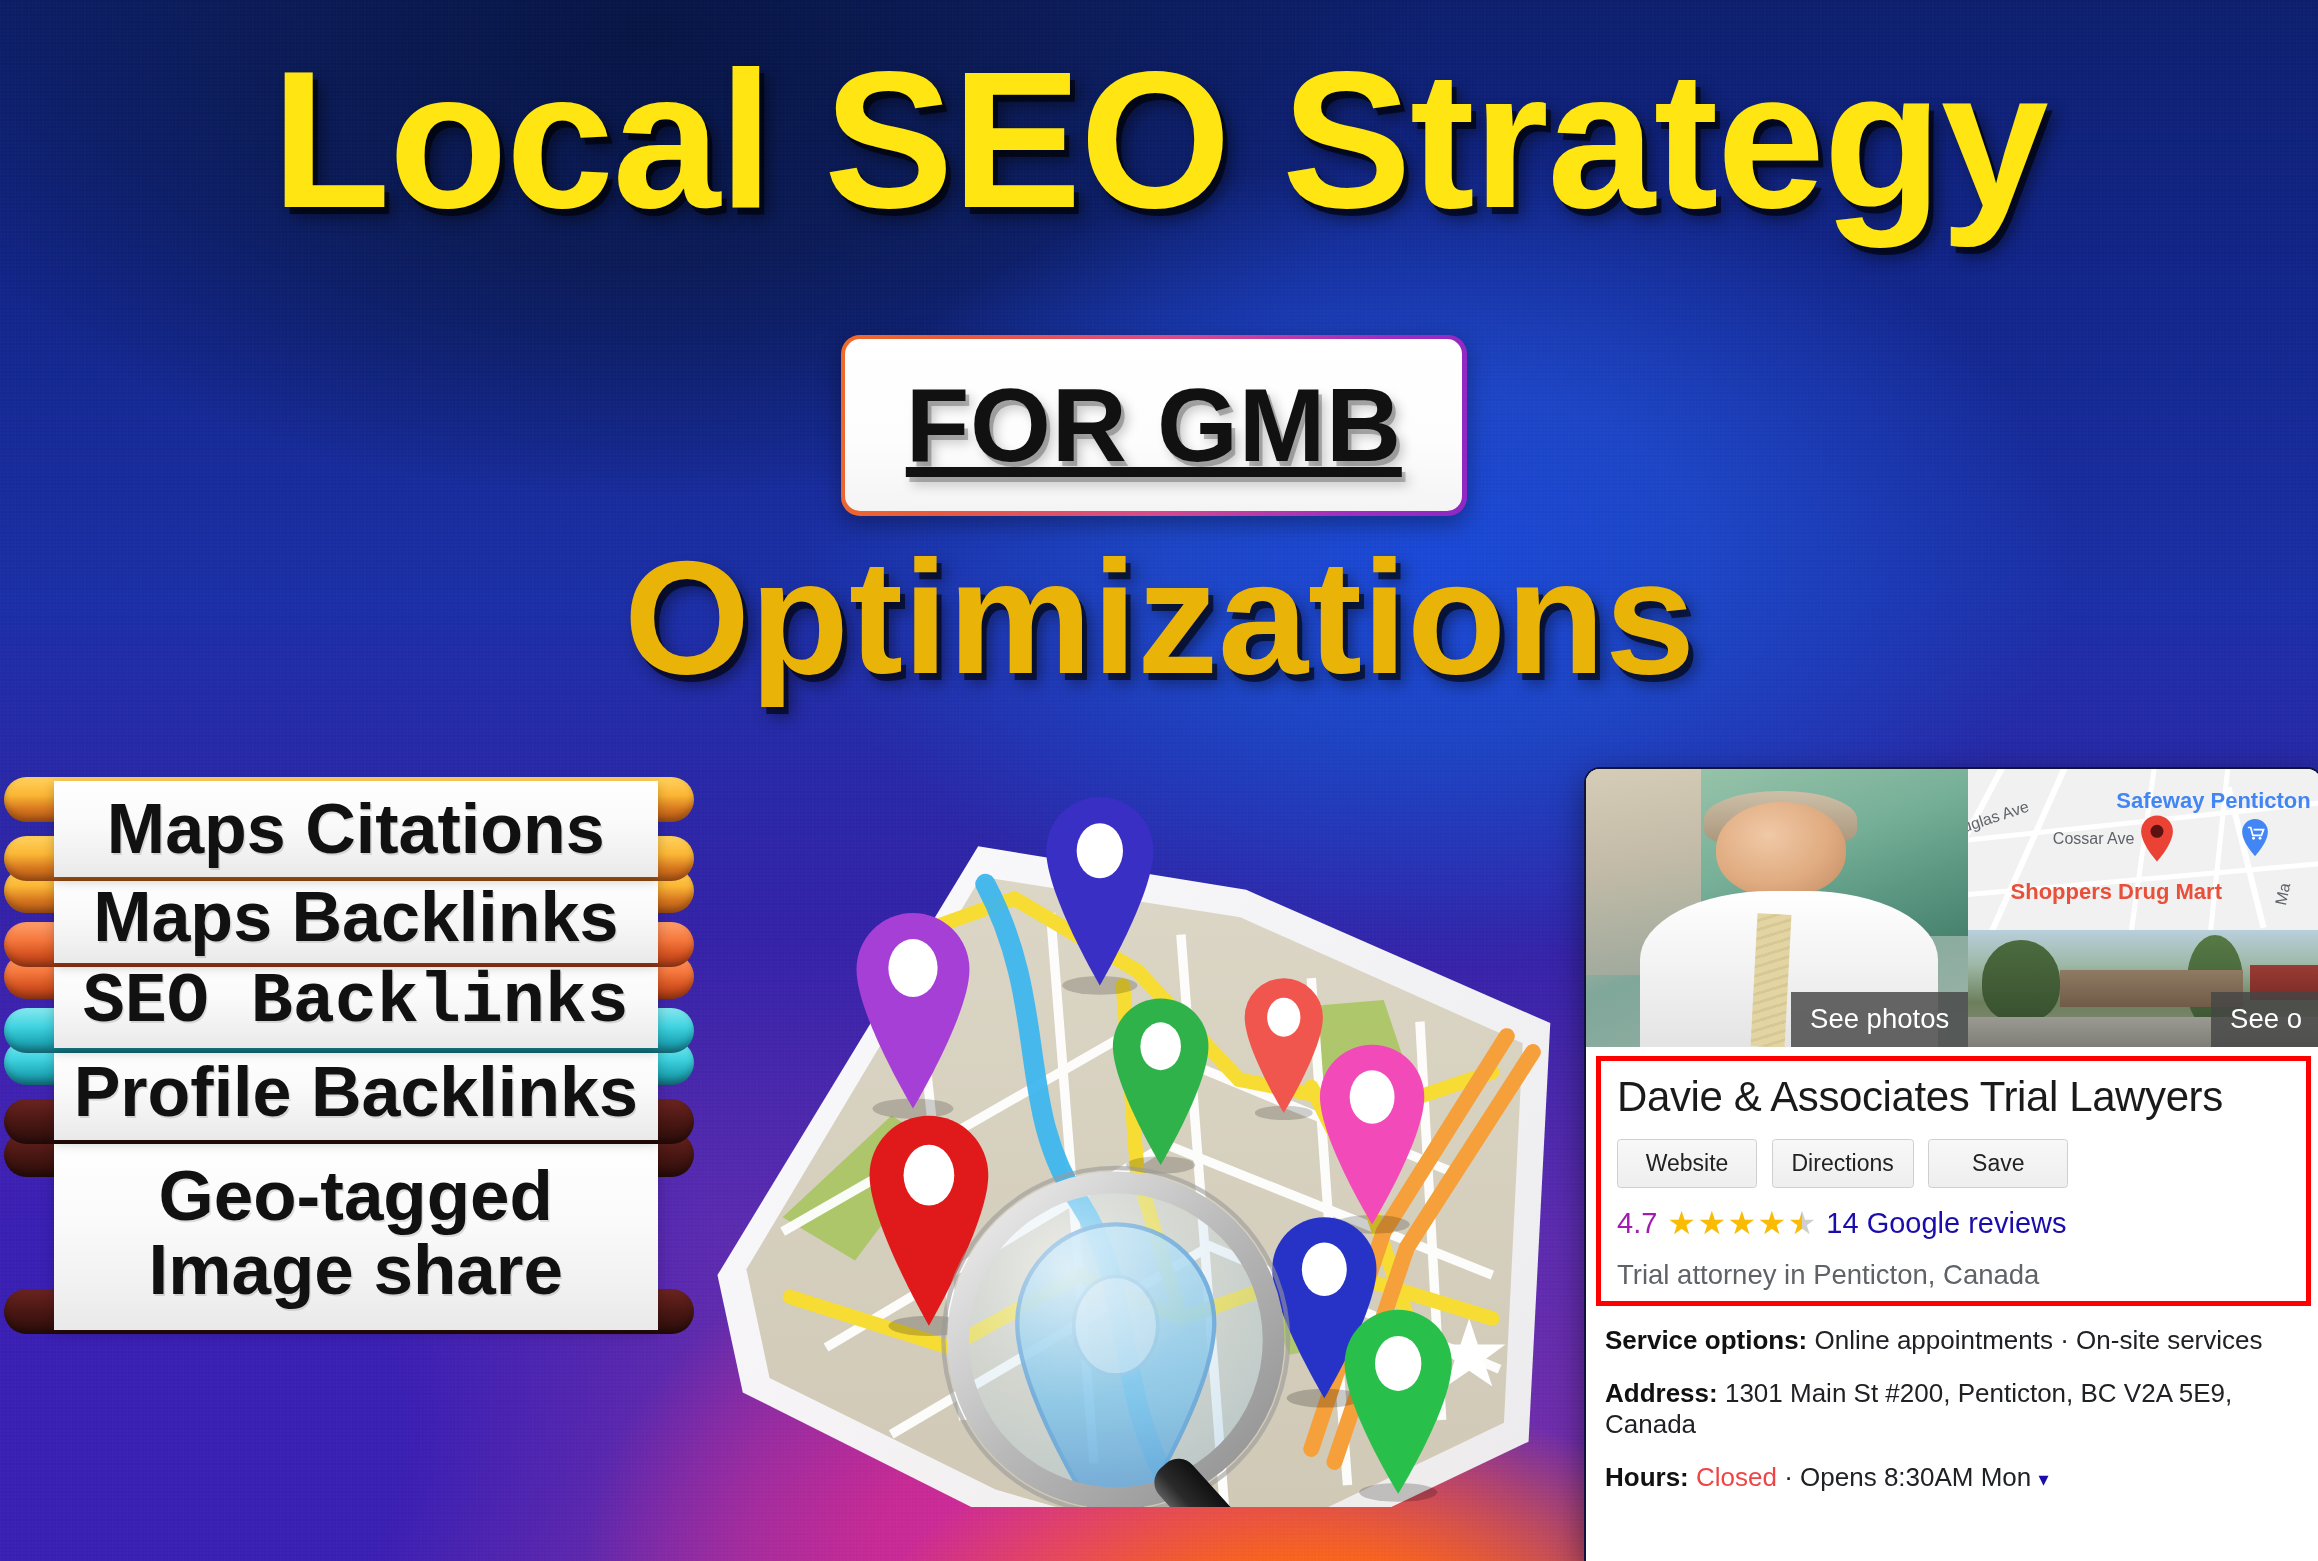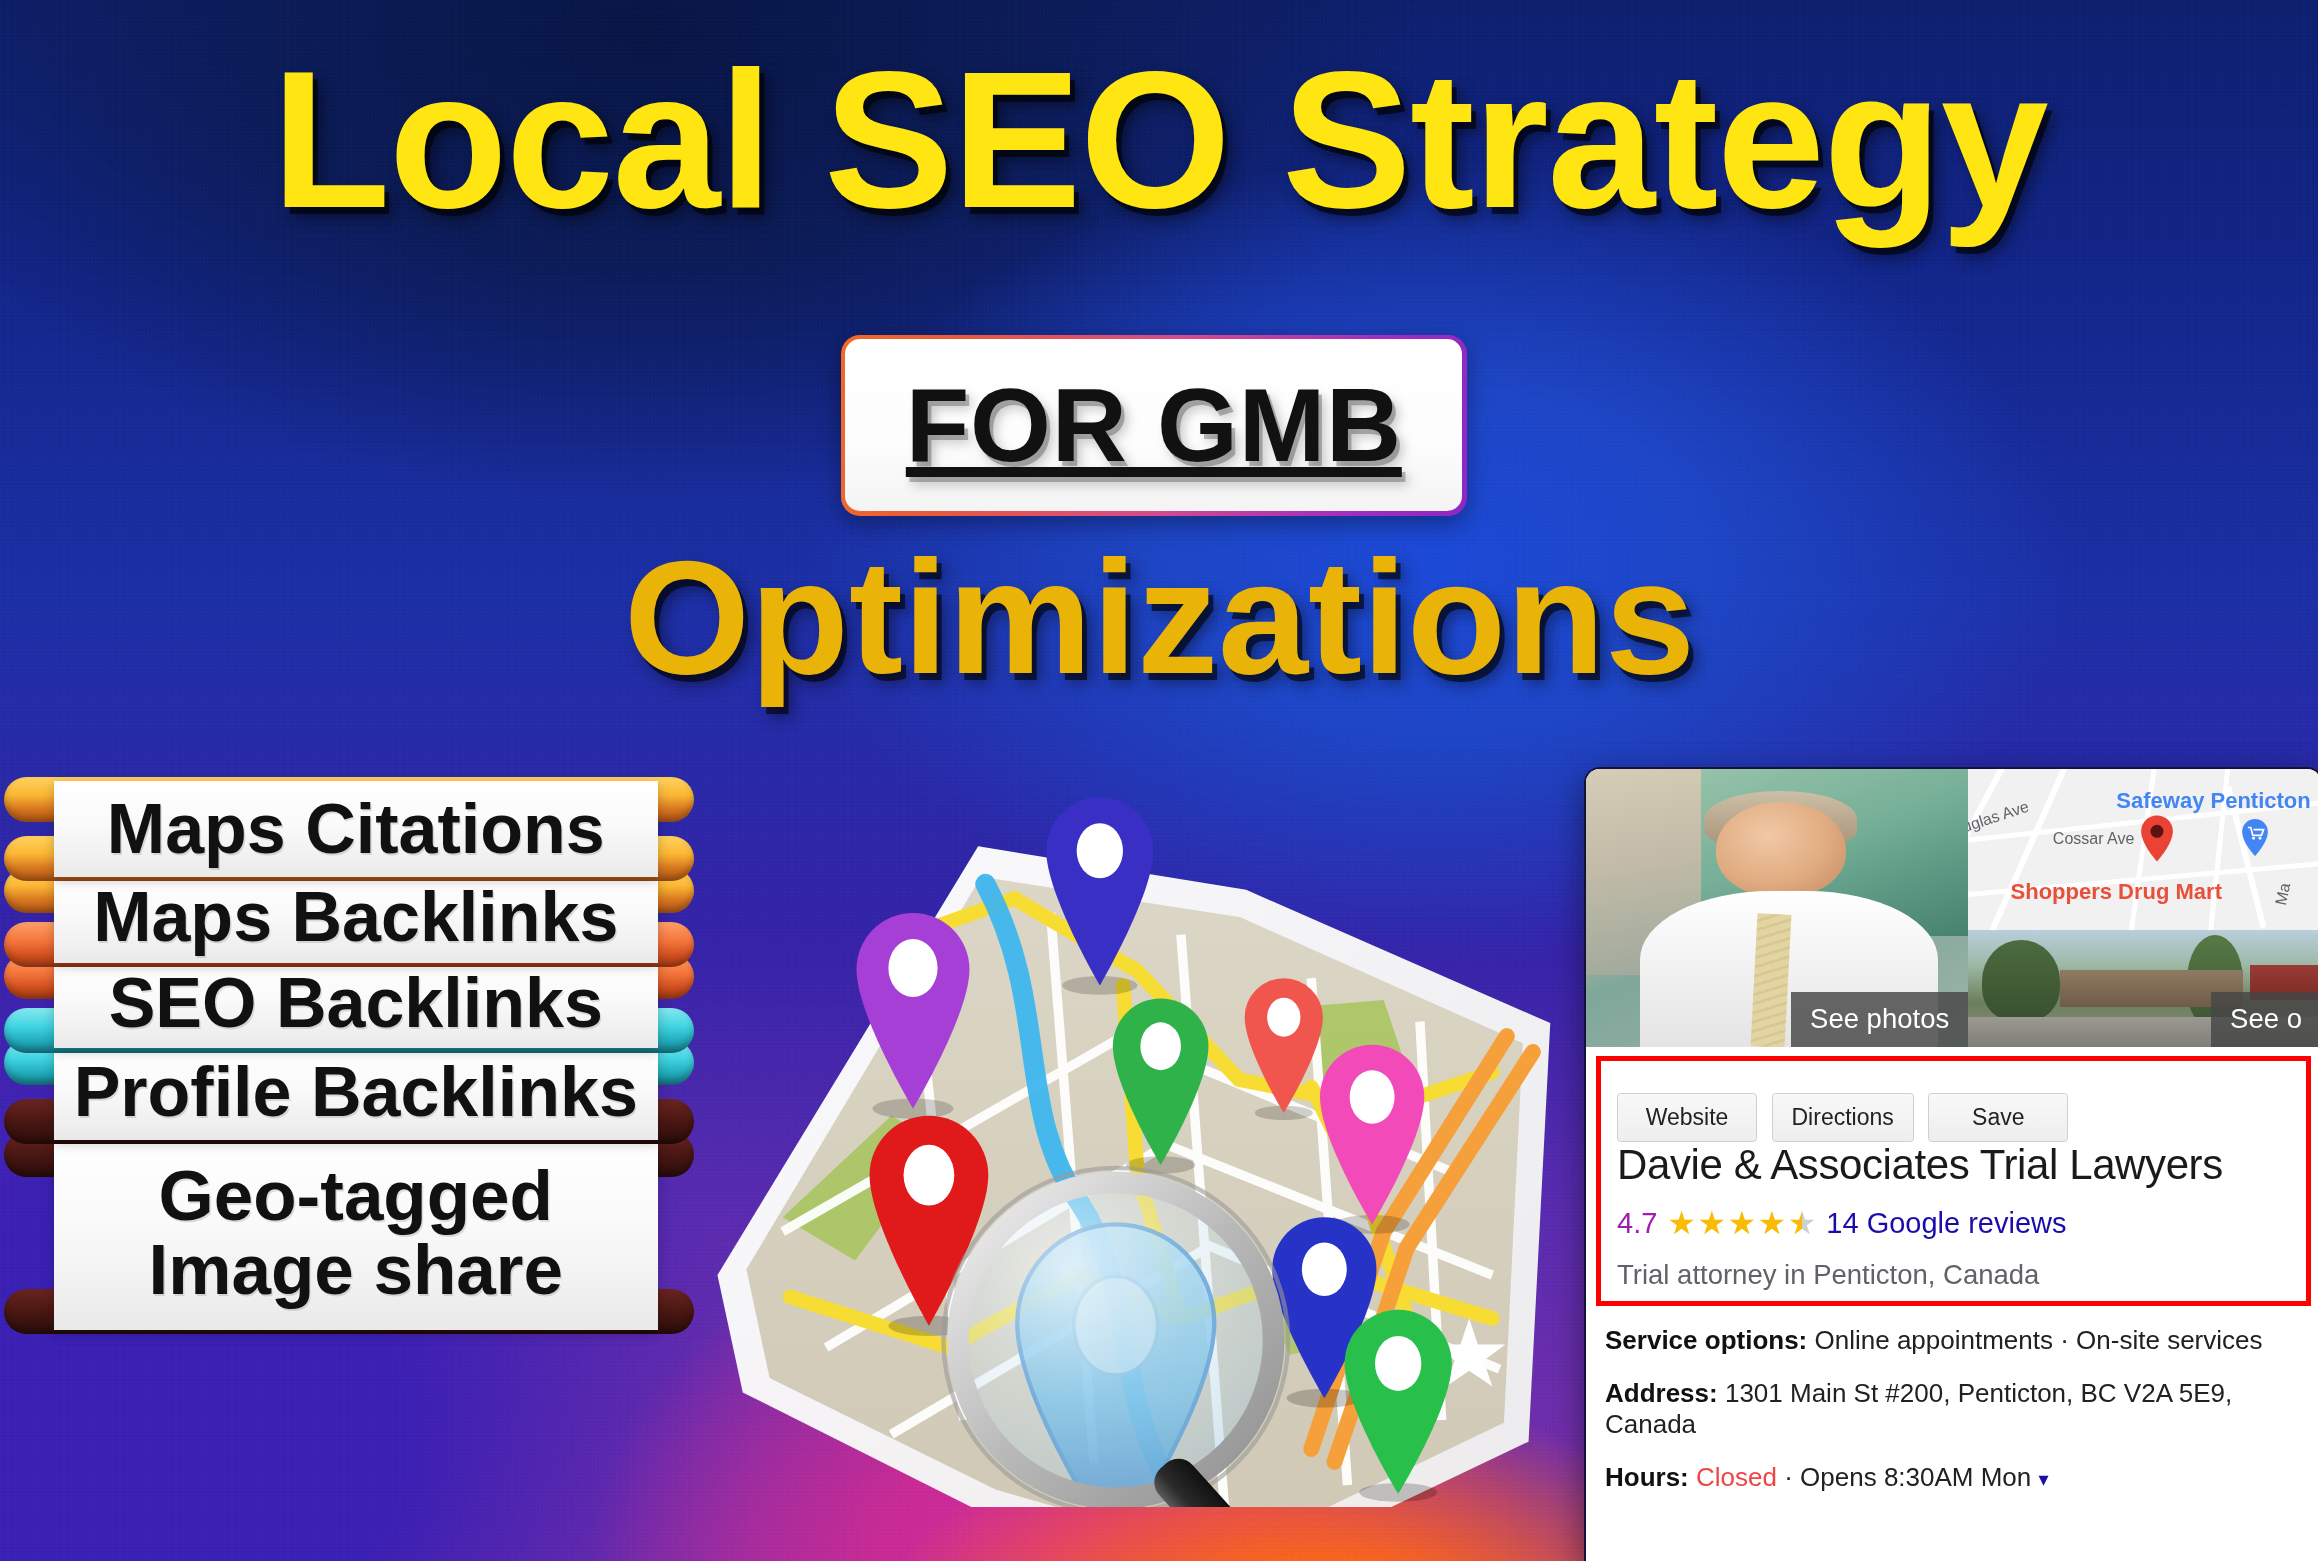--- a/index.html
+++ b/index.html
@@ -210,21 +210,21 @@
       </div>
       <div class="rb-fold bot fold-gold"></div>
     </div>
     <div class="ribbon rib-h2" style="z-index: 19;">
       <div class="rb-fold top fold-gold"></div>
       <div class="rb-body">
         <div class="rb-label">Maps Backlinks</div>
       </div>
       <div class="rb-fold bot fold-orange"></div>
     </div>
-    <div class="ribbon rib-h2" style="z-index: 17;">
+    <div class="ribbon rib-h2" style="z-index: 17; font-family: Liberation Mono, monospace;">
       <div class="rb-fold top fold-orange"></div>
       <div class="rb-body">
         <div class="rb-label">SEO Backlinks</div>
       </div>
       <div class="rb-fold bot fold-cyan"></div>
     </div>
     <div class="ribbon rib-h1" style="z-index: 16;">
       <div class="rb-fold top fold-cyan"></div>
       <div class="rb-body">
         <div class="rb-label">Profile Backlinks</div>
@@ -401,27 +401,27 @@
         <div style="position:absolute;left:62%;top:4%;width:16%;height:78%;border-radius:50% 50% 40% 40%;background:linear-gradient(180deg,#567a46,#3c5532);"></div>
         <div style="position:absolute;left:26%;top:34%;width:52%;height:32%;background:linear-gradient(180deg,#8f7a63,#6f5b47);"></div>
         <div style="position:absolute;left:80%;top:30%;width:22%;height:30%;background:linear-gradient(180deg,#9a3b35,#7a2b26);"></div>
         <div style="position:absolute;left:0;bottom:0;width:100%;height:26%;background:linear-gradient(180deg,#9a9a92,#7e7e76);"></div>
         <div class="pg-overlay">See o</div>
       </div>
     </div>
   </div>
 
   <div id="card-info">
+    <div id="biz-name">Davie &amp; Associates Trial Lawyers</div>
+
     <div id="action-row">
       <div class="act-btn">Website</div>
       <div class="act-btn">Directions</div>
       <div class="act-btn">Save</div>
     </div>
-
-    <div id="biz-name">Davie &amp; Associates Trial Lawyers</div>
 
     <div id="rating-row">
       <span id="rating-val">4.7</span>
       <span id="stars">
         <span class="star">★</span>
         <span class="star">★</span>
         <span class="star">★</span>
         <span class="star">★</span>
         <span class="star half">★</span>
       </span>

